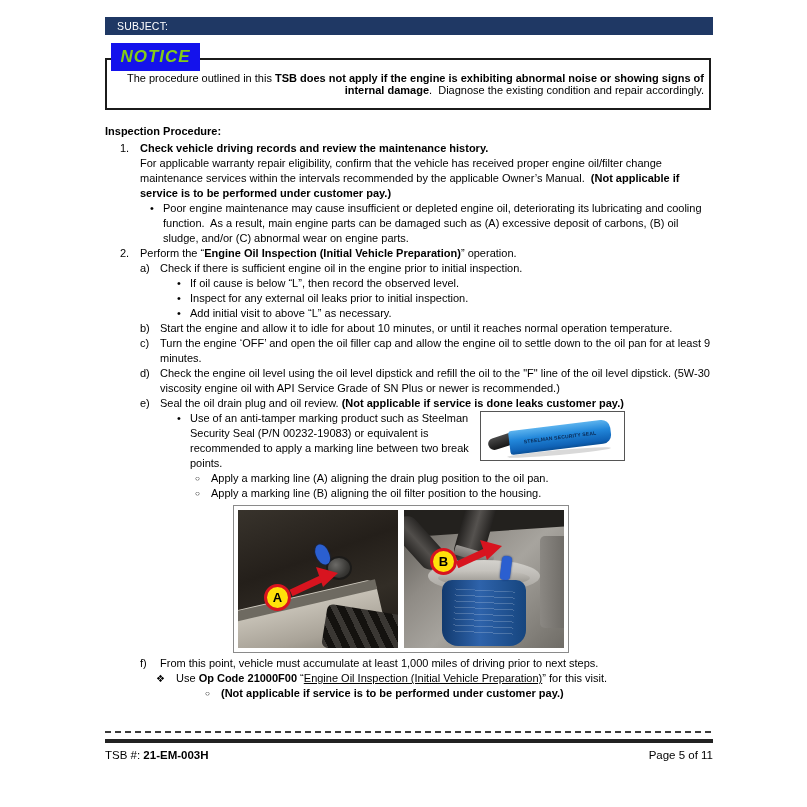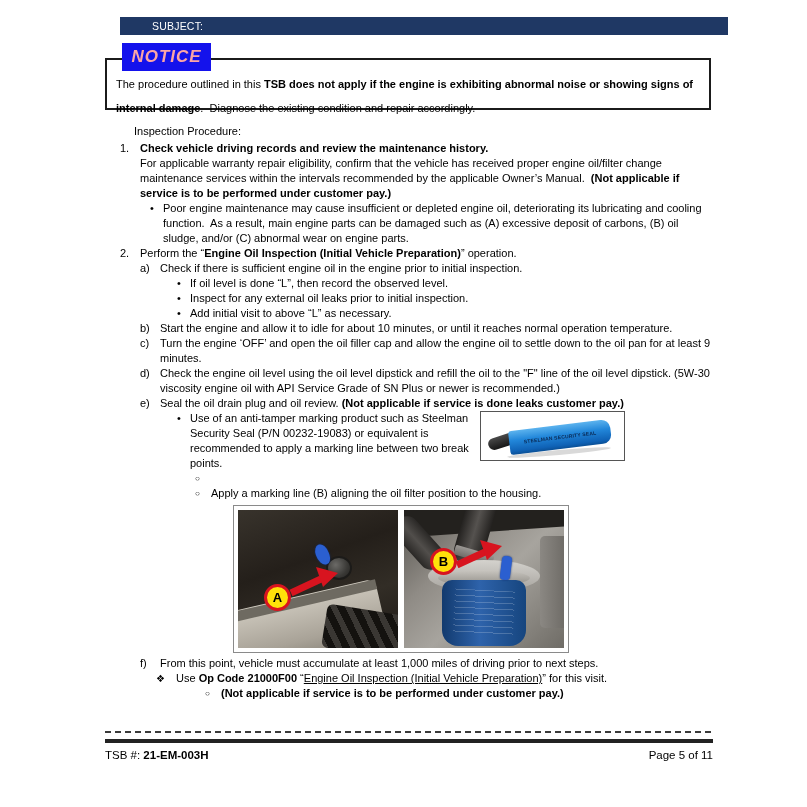--- a/index.html
+++ b/index.html
@@ -2,40 +2,40 @@
 <html><head>
 <meta charset="utf-8">
 <style>
   * { margin:0; padding:0; box-sizing:border-box; }
   html,body { width:807px; height:807px; background:#ffffff; }
   body { font-family:"Liberation Sans", sans-serif; color:#000; position:relative; }
 
   .page { position:absolute; inset:0; background:#fff; }
 
   
-  .subject-bar { position:absolute; left:120px; top:17px; width:608px; height:18px;
-    background:#1f3864; color:#fff; display:flex; align-items:center; font-size:10.5px;padding-left:20px; }
+  .subject-bar { position:absolute; left:105px; top:17px; width:608px; height:18px;
+    background:#1f3864; color:#fff; display:flex; align-items:center; font-size:10.5px; }
   .subject-label { margin-left:12px; width:90px; letter-spacing:.2px; }
   .subject-title { letter-spacing:.2px; }
 
   
   .notice-box { position:absolute; left:105px; top:58px; width:606px; height:52px;
     border:2px solid #1b1b1b; background:#fff; }
-  .notice-badge { position:absolute; left:122px; top:43px; width:89px; height:28px;
-    background:#1412ec; color:#fca5a5; font-weight:bold; font-style:italic; font-size:17px;
+  .notice-badge { position:absolute; left:111px; top:43px; width:89px; height:28px;
+    background:#1412ec; color:#84cc16; font-weight:bold; font-style:italic; font-size:17px;
     display:flex; align-items:center; justify-content:center; letter-spacing:1px; z-index:3; }
   .notice-text { position:absolute; left:116px; top:72px; width:588px;
-    font-size:11px; line-height:24px; z-index:2; }
+    font-size:11px; line-height:12px; z-index:2;text-align:right; }
 
   
   .content { position:absolute; left:105px; top:124px; width:608px;
     font-size:11px; line-height:15px; }
   .b { font-weight:bold; }
   .u { text-decoration:underline; }
-  .sec-heading { font-weight:normal; margin-bottom:2px;margin-left:29px; }
+  .sec-heading { font-weight:bold; margin-bottom:2px; }
 
   .row { display:flex; align-items:flex-start; }
   .num { flex:0 0 20px; }
   .ltr { flex:0 0 20px; }
   .bul { flex:0 0 13px; }
   .bul-o { flex:0 0 16px; font-size:8px; line-height:15px; }
   .dia { flex:0 0 20px; font-size:10px; }
   .txt { flex:1 1 auto; min-width:0; }
 
   .ind-num { padding-left:15px; }
@@ -154,21 +154,21 @@
       <span class="num">2.</span>
       <span class="txt"><span>Perform the “</span><span class="b">Engine Oil Inspection (Initial Vehicle Preparation)</span><span>” operation.</span></span>
     </div>
 
     <div class="row ind-ltr">
       <span class="ltr">a)</span>
       <span class="txt">Check if there is sufficient engine oil in the engine prior to initial inspection.</span>
     </div>
     <div class="row ind-bul2">
       <span class="bul">•</span>
-      <span class="txt">If oil level is done “L”, then record the observed level.</span>
+      <span class="txt">If oil cause is below “L”, then record the observed level.</span>
     </div>
     <div class="row ind-bul2">
       <span class="bul">•</span>
       <span class="txt">Inspect for any external oil leaks prior to initial inspection.</span>
     </div>
     <div class="row ind-bul2">
       <span class="bul">•</span>
       <span class="txt">Add initial visit to above “L” as necessary.</span>
     </div>
 
@@ -197,20 +197,21 @@
           <span class="tube-shadow"></span>
           <span class="tube-body">
               <span class="tube-label">STEELMAN SECURITY SEAL</span>
             </span>
         </span>
         <span>Use of an anti-tamper marking product such as Steelman Security Seal (P/N 00232-19083) or equivalent is recommended to apply a marking line between two break points.</span>
       </span>
     </div>
     <div class="row ind-o">
       <span class="bul-o">○</span>
+      <span class="txt">Apply a marking line (A) aligning the drain plug position to the oil pan.</span>
     </div>
     <div class="row ind-o">
       <span class="bul-o">○</span>
       <span class="txt">Apply a marking line (B) aligning the oil filter position to the housing.</span>
     </div>
 
     <div class="photos-box">
       <div class="photo photo-left">
         <div class="pan"></div>
         <div class="pan-edge"></div>

